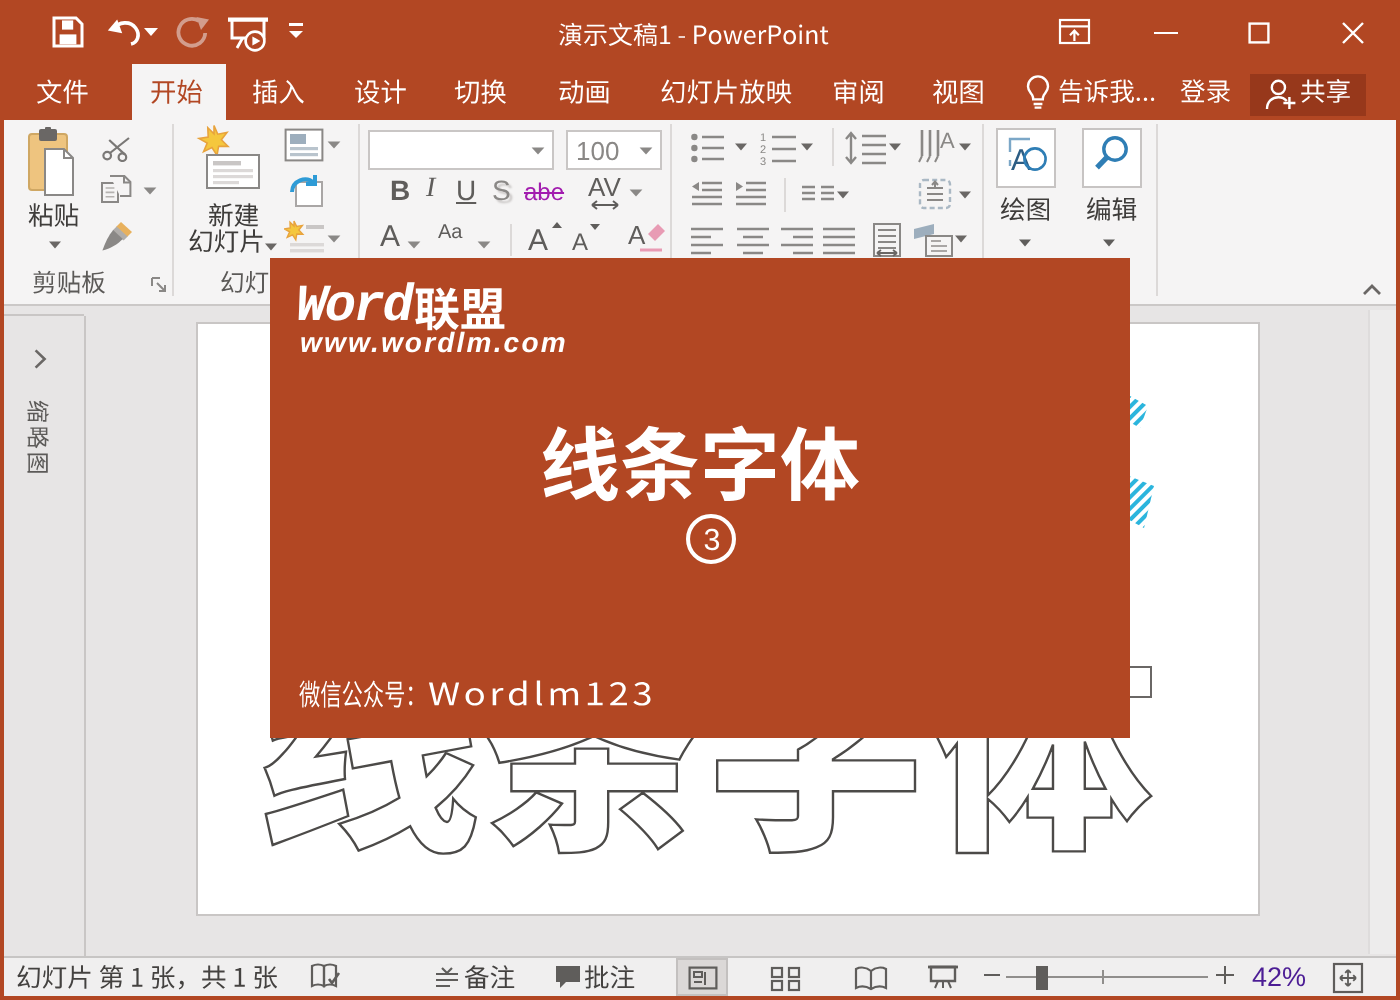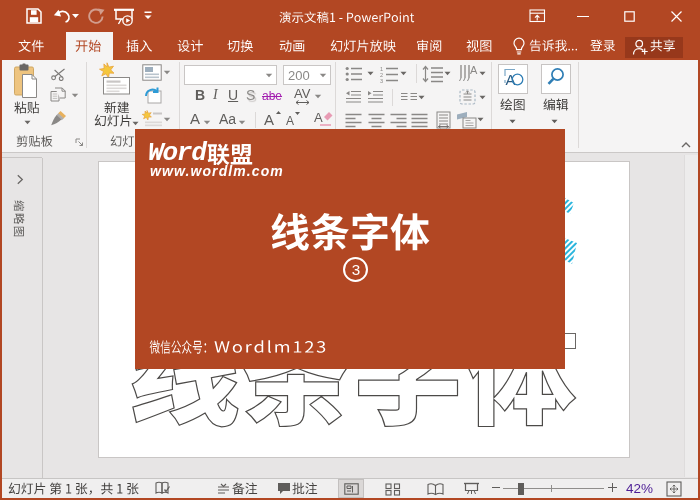--- a/index.html
+++ b/index.html
@@ -185,41 +185,41 @@
   </svg>
 <svg style="position:absolute;left:108.0px;top:131.0px" width="30" height="21" viewBox="0 0 30 21">
     <path d="M7.9 5.6V6.5H12.5C12.3 11.8 12.1 13.8 11.7 14.3C11.6 14.4 11.4 14.5 11.2 14.5C10.9 14.5 10.1 14.5 9.3 14.4C9.5 14.6 9.6 15 9.6 15.3C10.4 15.4 11.1 15.4 11.6 15.3C12 15.3 12.3 15.2 12.6 14.8C13.1 14.2 13.2 12.1 13.4 6.1C13.4 6 13.4 5.6 13.4 5.6ZM3.1 14.8C3.4 14.6 3.8 14.5 7.5 13.8C7.7 14.4 7.8 14.9 7.9 15.2L8.8 14.9C8.5 13.9 7.9 12.4 7.2 11.2L6.5 11.5C6.7 12 7 12.5 7.2 13.0L4.3 13.5C5.6 11.9 6.9 10 7.9 7.9L7 7.5C6.8 8 6.6 8.5 6.3 8.9L4 9.1C4.8 7.9 5.6 6.3 6.2 4.8L5.3 4.5C4.7 6.1 3.7 7.9 3.4 8.4C3.1 8.9 2.9 9.2 2.6 9.2C2.8 9.5 2.9 10 3 10.2C3.2 10.1 3.5 10 5.8 9.8C5 11.2 4.2 12.4 3.8 12.8C3.4 13.4 3 13.8 2.7 13.9C2.8 14.1 3 14.6 3.1 14.8Z M15.5 6.9C15.5 7.9 15.3 9.2 15 10.0L15.7 10.3C16 9.4 16.2 8 16.2 7.0ZM19 6.8C18.8 7.5 18.4 8.6 18.1 9.3L18.6 9.6C19 8.9 19.4 7.9 19.8 7.1ZM17 4.5V8.4C17 10.7 16.8 13.2 14.8 15.1C15 15.2 15.4 15.5 15.5 15.7C16.6 14.7 17.2 13.5 17.5 12.3C18 12.9 18.8 13.7 19.1 14.2L19.7 13.4C19.4 13.1 18.1 11.8 17.7 11.4C17.9 10.4 17.9 9.4 17.9 8.4V4.5ZM19.8 5.4V6.3H23.0V14.4C23 14.6 22.9 14.7 22.7 14.7C22.4 14.7 21.5 14.7 20.6 14.7C20.7 14.9 20.9 15.4 21 15.7C22.1 15.7 22.9 15.7 23.4 15.5C23.8 15.3 24 15 24 14.4V6.3H26.1V5.4Z" fill="#5c5a58"></path>
   </svg>
 <div class="abs" style="left:179px;top:62px;width:1px;height:86px;background:#dcd9d8"></div>
 <div class="abs" style="left:184px;top:65px;width:93px;height:20px;background:#fff;border:1px solid #c9c6c5;box-sizing:border-box"></div>
 <svg class="abs" style="left:265px;top:73px" width="8" height="5" viewBox="0 0 8 5">
     <path d="M0.8 0.8 L4 4.2 L7.2 0.8 Z" fill="#8a8886"></path>
   </svg>
 <div class="abs" style="left:283px;top:65px;width:48px;height:20px;background:#fff;border:1px solid #c9c6c5;box-sizing:border-box"></div>
-<div class="abs" style="left:288px;top:68px;font-size:13px;color:#8a8886">200</div>
+<div class="abs" style="left:288px;top:68px;font-size:13px;color:#8a8886">100</div>
 <svg class="abs" style="left:319px;top:73px" width="8" height="5" viewBox="0 0 8 5">
     <path d="M0.8 0.8 L4 4.2 L7.2 0.8 Z" fill="#8a8886"></path>
   </svg>
 <div class="abs" style="left:195px;top:86.5px;font-size:14px;font-weight:bold;color:#5f5d5b">B</div>
 <div class="abs" style="left:213px;top:86.5px;font-size:14px;font-style:italic;font-family:'Liberation Serif',serif;color:#5f5d5b">I</div>
 <div class="abs" style="left:228px;top:86.5px;font-size:14px;color:#5f5d5b;text-decoration:underline">U</div>
 <div class="abs" style="left:246px;top:86.5px;font-size:14px;color:#8a8886;text-shadow:1.5px 1.5px 1px #ccc9c8">S</div>
 <div class="abs" style="left:262px;top:88.5px;font-size:12px;color:#a21caf;text-decoration:line-through">abe</div>
 <svg class="abs" style="left:294px;top:86.5px" width="26" height="18" viewBox="0 0 26 18">
 <text x="0" y="11" font-family="Liberation Sans" font-size="13" fill="#5f5d5b">AV</text>
 <path d="M2 15.5 H15 M2 15.5 l2.5-2 M2 15.5 l2.5 2 M15 15.5 l-2.5-2 M15 15.5 l-2.5 2" stroke="#5f5d5b" stroke-width="1" fill="none"></path>
 </svg>
 <svg class="abs" style="left:314px;top:93.5px" width="8" height="5" viewBox="0 0 8 5">
     <path d="M0.8 0.8 L4 4.2 L7.2 0.8 Z" fill="#8a8886"></path>
   </svg>
 <div class="abs" style="left:190px;top:110px;font-size:15px;color:#5f5d5b">A</div>
 <svg class="abs" style="left:203px;top:120px" width="8" height="5" viewBox="0 0 8 5">
     <path d="M0.8 0.8 L4 4.2 L7.2 0.8 Z" fill="#8a8886"></path>
   </svg>
-<div class="abs" style="left:219px;top:111px;font-size:14px;color:#5f5d5b">Aa</div>
+<div class="abs" style="left:219px;top:111px;font-size:10px;color:#5f5d5b">Aa</div>
 <svg class="abs" style="left:238px;top:120px" width="8" height="5" viewBox="0 0 8 5">
     <path d="M0.8 0.8 L4 4.2 L7.2 0.8 Z" fill="#8a8886"></path>
   </svg>
 <div class="abs" style="left:255px;top:112px;width:1px;height:16px;background:#dcd9d8"></div>
 <svg class="abs" style="left:264px;top:109px" width="18" height="19" viewBox="0 0 18 19">
 <text x="0" y="16" font-family="Liberation Sans" font-size="15" fill="#5f5d5b">A</text>
 <path d="M12 5 L14.5 2 L17 5" fill="#5f5d5b" stroke="none"></path>
 </svg>
 <svg class="abs" style="left:286px;top:109px" width="16" height="19" viewBox="0 0 16 19">
 <text x="0" y="16" font-family="Liberation Sans" font-size="12" fill="#5f5d5b">A</text>

